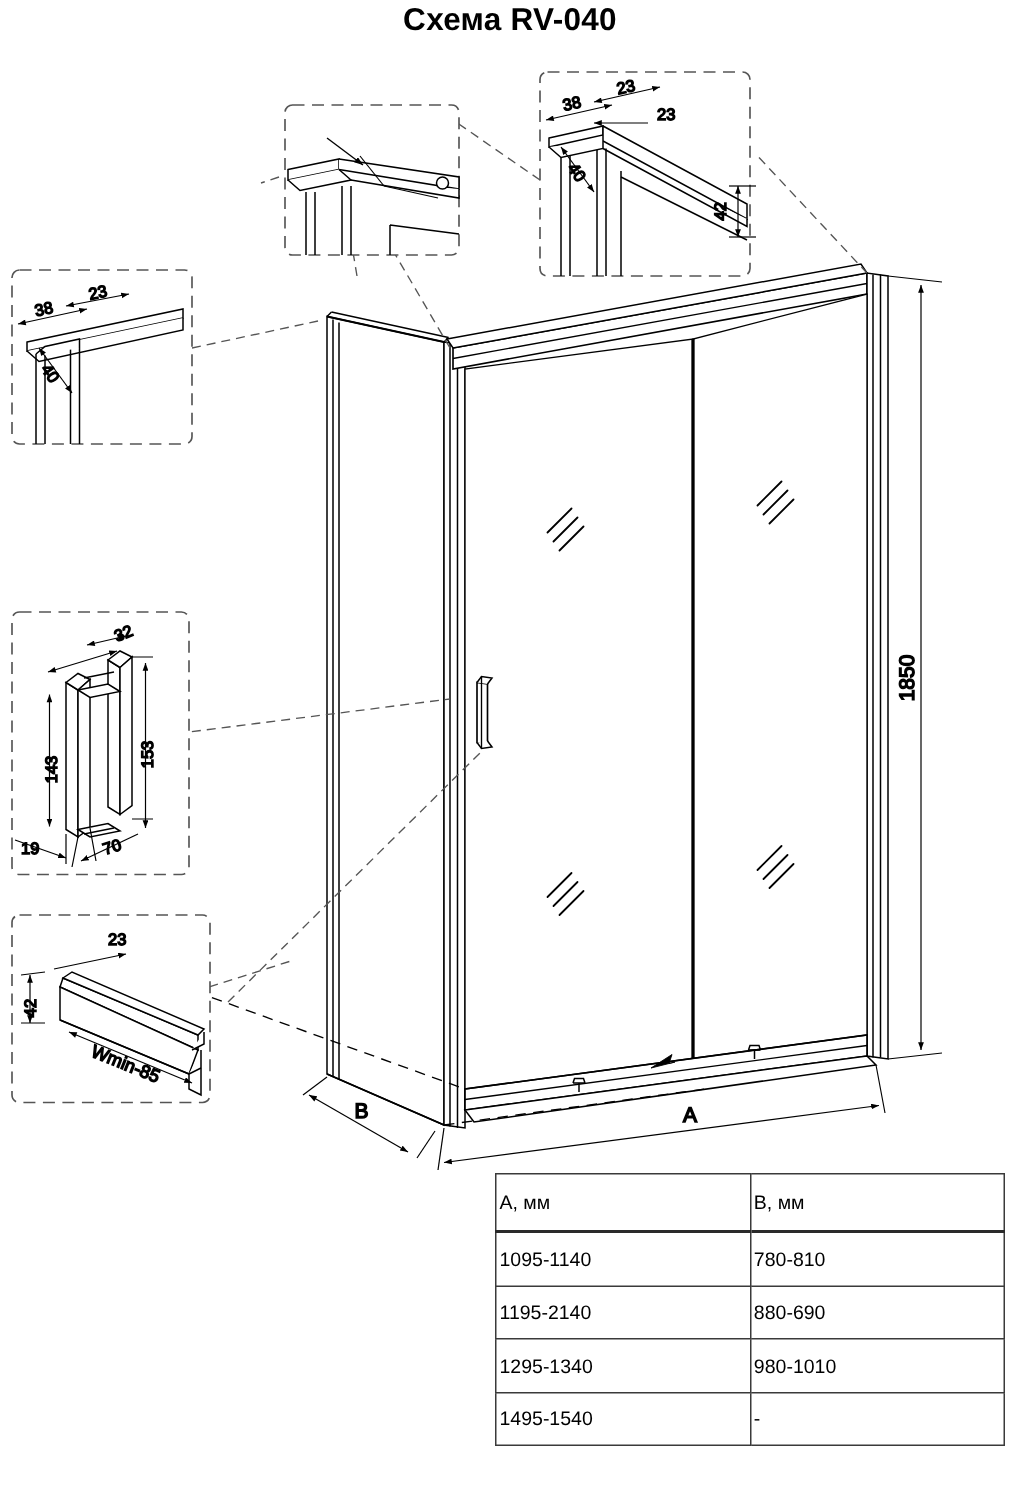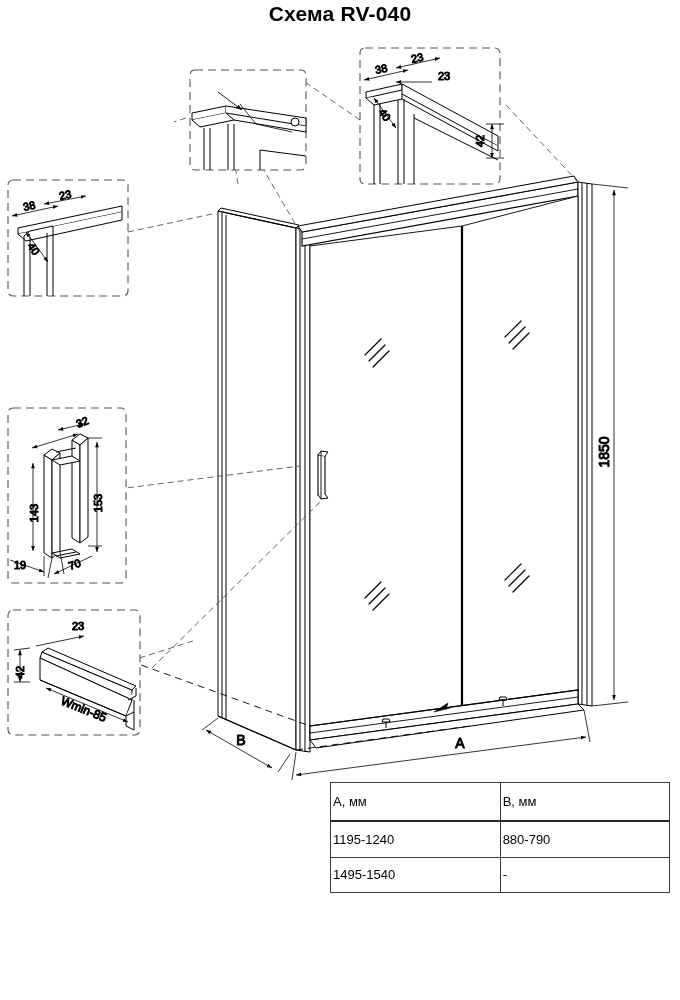--- a/index.html
+++ b/index.html
@@ -291,22 +291,30 @@
 
   <table id="spec-table">
     <thead>
       <tr>
         <th class="col-a">A, мм</th>
         <th class="col-b">B, мм</th>
       </tr>
     </thead>
     <tbody>
       <tr>
-        <td class="col-a">1195-1240</td>
-        <td class="col-b">880-790</td>
+        <td class="col-a">1095-1140</td>
+        <td class="col-b">780-810</td>
+      </tr>
+      <tr>
+        <td class="col-a">1195-2140</td>
+        <td class="col-b">880-690</td>
+      </tr>
+      <tr>
+        <td class="col-a">1295-1340</td>
+        <td class="col-b">980-1010</td>
       </tr>
       <tr>
         <td class="col-a">1495-1540</td>
         <td class="col-b">-</td>
       </tr>
     </tbody>
   </table>
 
 </div>
 

